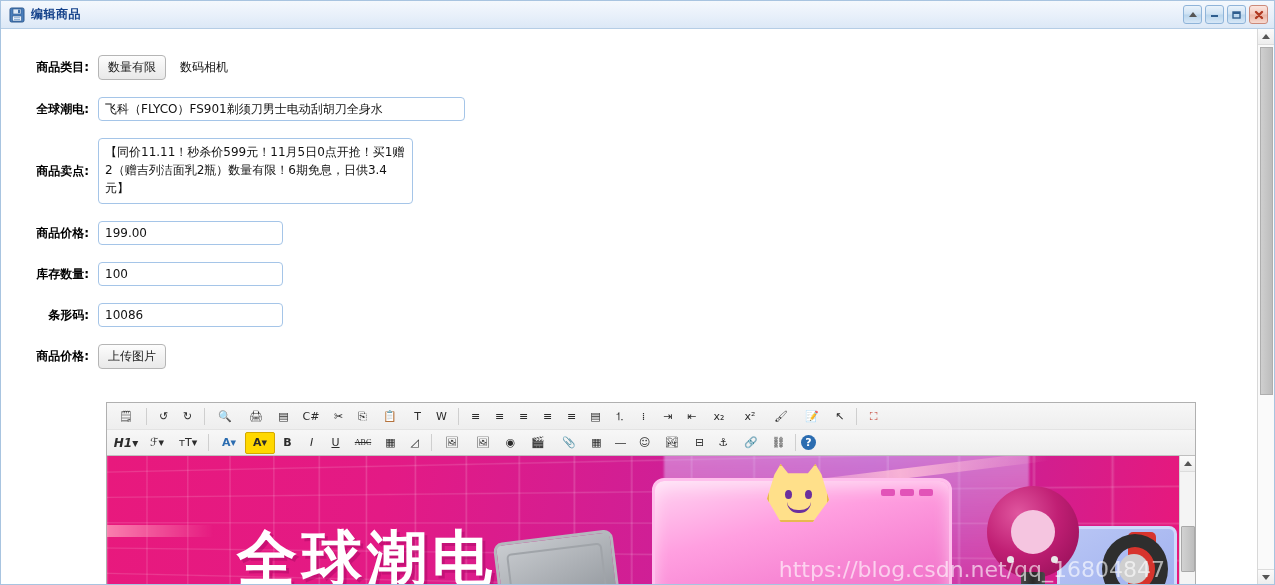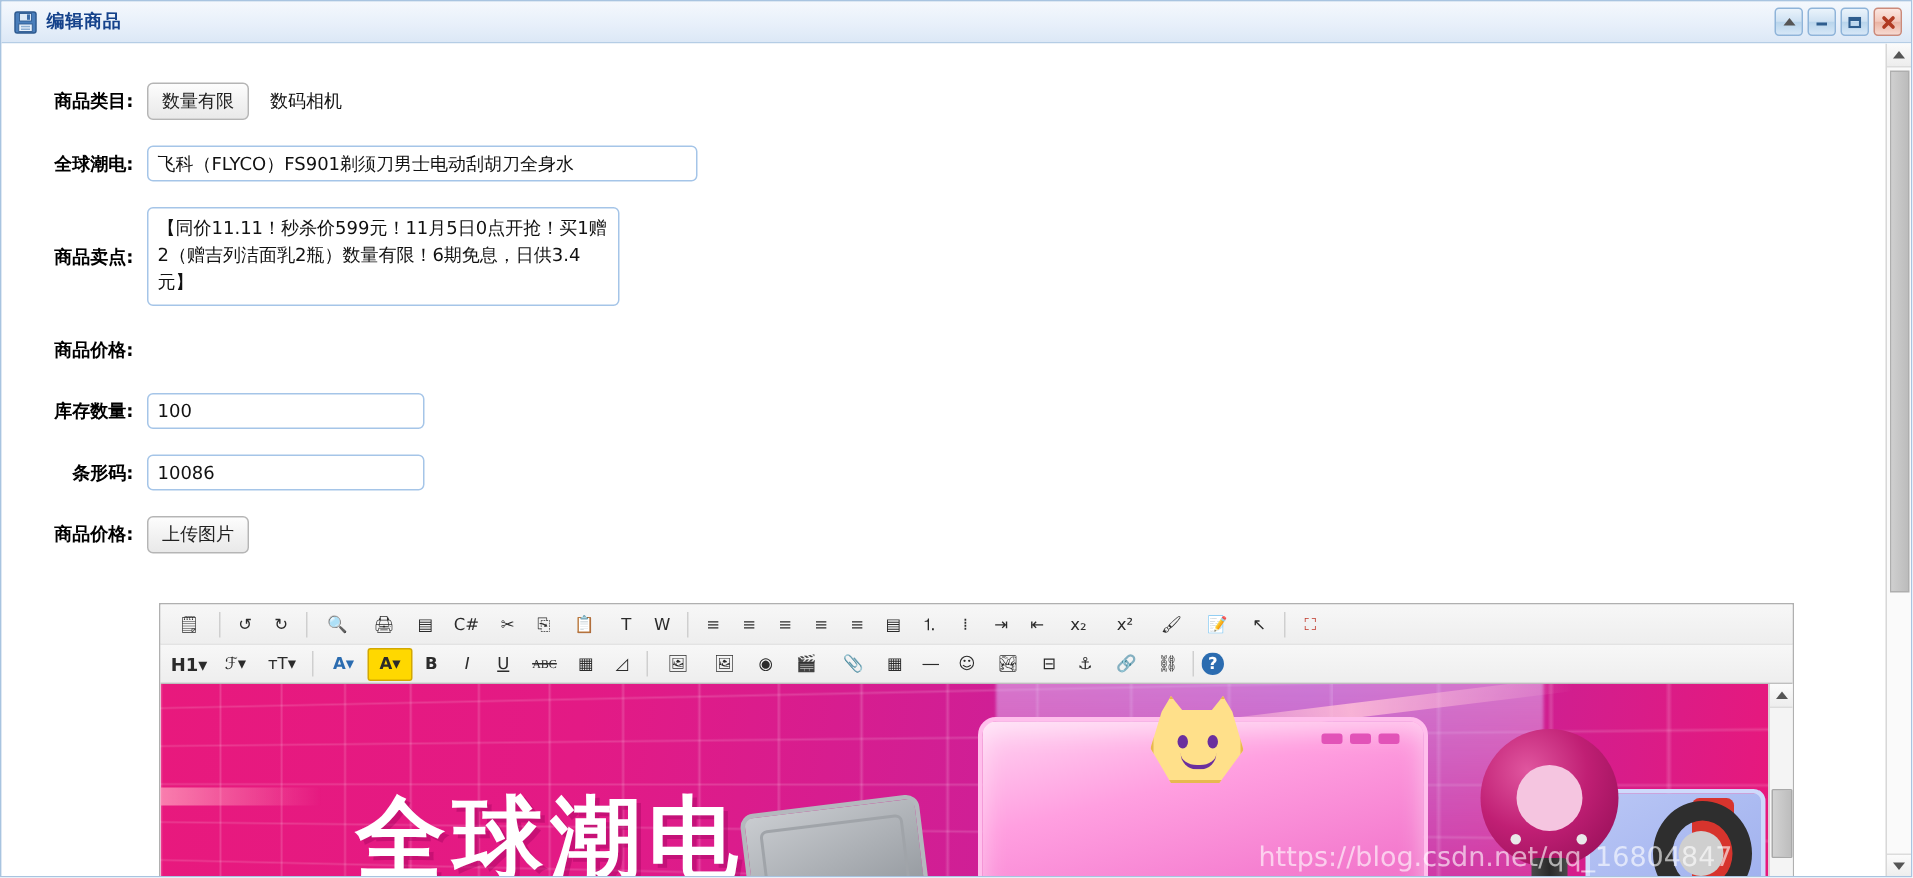--- a/index.html
+++ b/index.html
@@ -192,22 +192,22 @@
     border:13px solid #2e2e2e; }
   #watch .redband { position:absolute; left:26px; top:-2px; width:28px; height:74px;
     background:#d7342d; border-radius:5px; }
   #watch .face { position:absolute; left:17px; top:20px; width:30px; height:30px;
     border-radius:50%; background:#cfcfcf; }
   #phone { position:absolute; left:950px; top:70px; width:120px; height:75px;
     background: linear-gradient(150deg,#b9c6f5,#9fb0ee); border:3px solid #cfd9fb;
     border-radius:8px; }
 
   #watermark {
-    position: absolute; right: 24px; bottom: 4px;
-    font-size: 18px; color: rgba(255,255,255,.62);
+    position: absolute; right: 14px; bottom: 4px;
+    font-size: 22px; color: rgba(255,255,255,.62);
     font-family: "DejaVu Sans", "Liberation Sans", sans-serif;
     white-space: nowrap; pointer-events: none;
   }
 
   
   #ed-scroll { position:absolute; right:0; top:0; width:16px; height:131px;
     background:#f4f4f4; border-left:1px solid #d4d4d4; }
   .sb-arrow { height:16px; display:flex; align-items:center; justify-content:center;
     background: linear-gradient(to bottom,#fbfbfb,#ededed); border-bottom:1px solid #dcdcdc;
     cursor:pointer; }
@@ -284,20 +284,21 @@
         <input class="txt-input wide" value="飞科（FLYCO）FS901剃须刀男士电动刮胡刀全身水" style="">
       </div>
 
       <div class="row">
         <div class="row-label mid">商品卖点:</div>
         <textarea class="txt-area" style="">【同价11.11！秒杀价599元！11月5日0点开抢！买1赠2（赠吉列洁面乳2瓶）数量有限！6期免息，日供3.4元】</textarea>
       </div>
 
       <div class="row">
         <div class="row-label">商品价格:</div>
+        <input class="txt-input mid" value="199.00" style="">
       </div>
 
       <div class="row">
         <div class="row-label">库存数量:</div>
         <input class="txt-input mid" value="100" style="">
       </div>
 
       <div class="row">
         <div class="row-label">条形码:</div>
         <input class="txt-input mid" value="10086" style="">
@@ -337,21 +338,21 @@
             <div class="tb-btn" title="减少缩进">⇤</div>
             <div class="tb-btn w" title="下标">x₂</div>
             <div class="tb-btn w" title="上标">x²</div>
             <div class="tb-btn w" title="格式刷">🖌</div>
             <div class="tb-btn w" title="拼写检查">📝</div>
             <div class="tb-btn" title="选择">↖</div>
             <div class="tb-sep"></div>
             <div class="tb-btn" title="全屏" style="color: rgb(192, 57, 43);">⛶</div>
           </div>
         <div class="tb-row second" id="tb2">
-            <div class="tb-btn w" title="标题" style="font-weight: bold; font-size: 12px;">H1▾</div>
+            <div class="tb-btn w" title="标题" style="font-weight: bold; font-size: 12px; font-style: italic;">H1▾</div>
             <div class="tb-btn w" title="字体">ℱ▾</div>
             <div class="tb-btn w" title="字号">ᴛT▾</div>
             <div class="tb-sep"></div>
             <div class="tb-btn w" title="文字颜色" style="color: rgb(43, 108, 176); font-weight: bold;">A▾</div>
             <div class="tb-btn w" title="背景色" style="background: rgb(255, 216, 0); font-weight: bold; border-color: rgb(211, 168, 0);">A▾</div>
             <div class="tb-btn" title="加粗" style="font-weight: bold;">B</div>
             <div class="tb-btn" title="斜体" style="font-style: italic;">I</div>
             <div class="tb-btn" title="下划线" style="text-decoration: underline;">U</div>
             <div class="tb-btn w" title="删除线" style="font-size: 8px; text-decoration: line-through; font-family: Liberation Serif, serif;">ABC</div>
             <div class="tb-btn" title="清除格式">▦</div>

